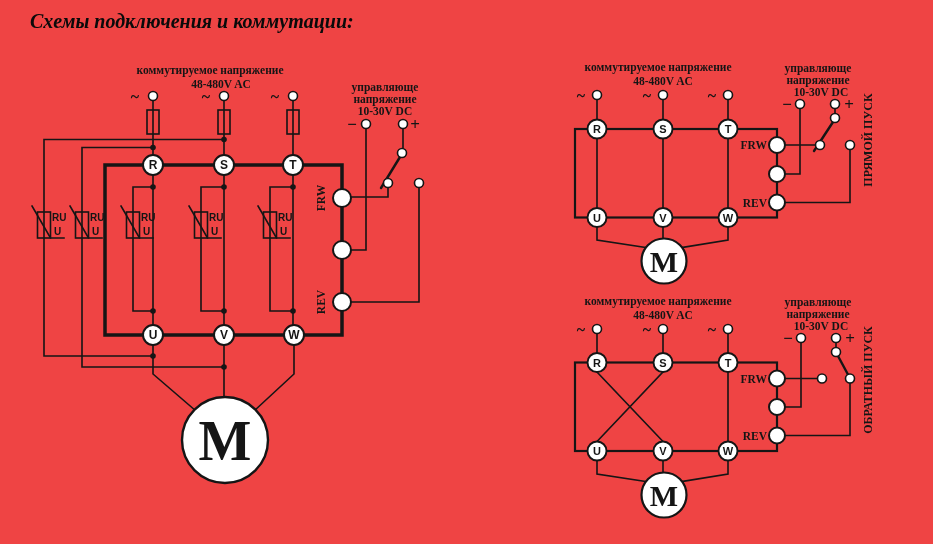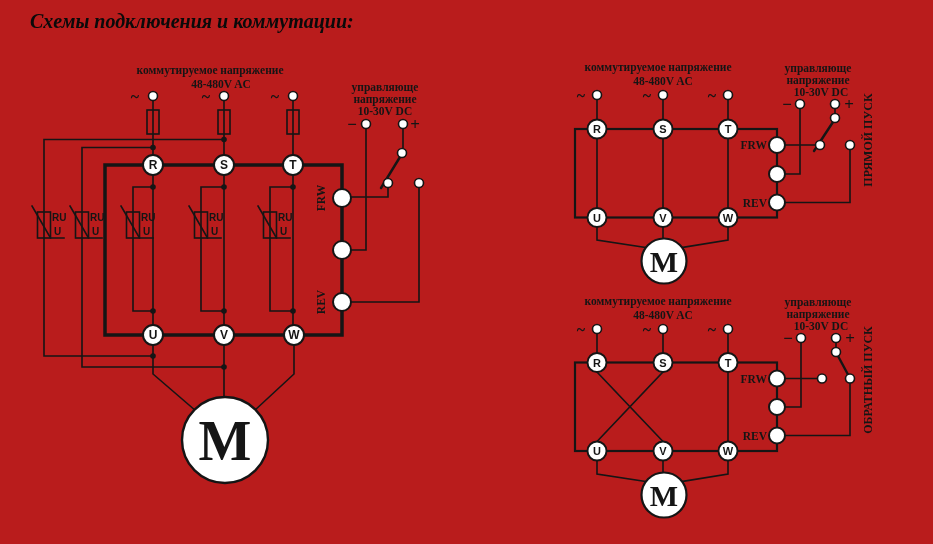--- a/index.html
+++ b/index.html
@@ -1,16 +1,16 @@
 <!DOCTYPE html>
 <html><head>
 <meta charset="utf-8">
 <style>
   html,body{margin:0;padding:0;background:#ffffff;}
-  #page{position:relative;width:933px;height:544px;background:#b91c1c;overflow:hidden;
+  #page{position:relative;width:933px;height:544px;background:#ef4444;overflow:hidden;
         font-family:"Liberation Serif",serif;}
   svg{display:block}
   .wire{stroke:#151515;stroke-width:1.6;fill:none;stroke-linecap:square}
   .blade{stroke:#151515;stroke-width:2.4;fill:none;stroke-linecap:round}
   .boxL{stroke:#151515;stroke-width:3.5;fill:none}
   .boxR{stroke:#151515;stroke-width:2.2;fill:none}
   .term{fill:#ffffff;stroke:#151515;stroke-width:2}
   .termR{fill:#ffffff;stroke:#151515;stroke-width:1.9}
   .pin{fill:#ffffff;stroke:#151515;stroke-width:1.6}
   .ctl{fill:#ffffff;stroke:#151515;stroke-width:2}

